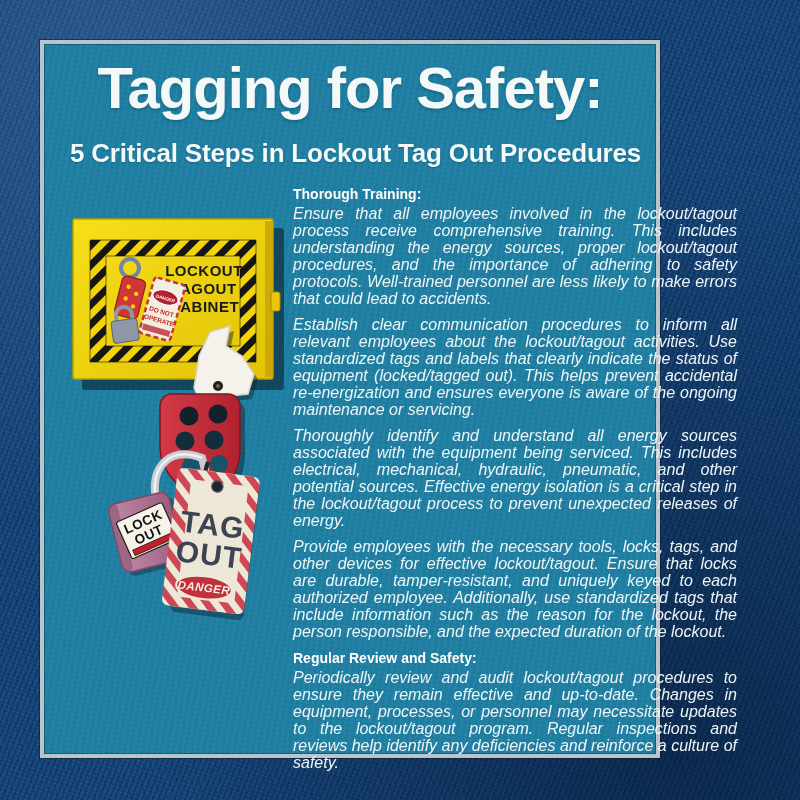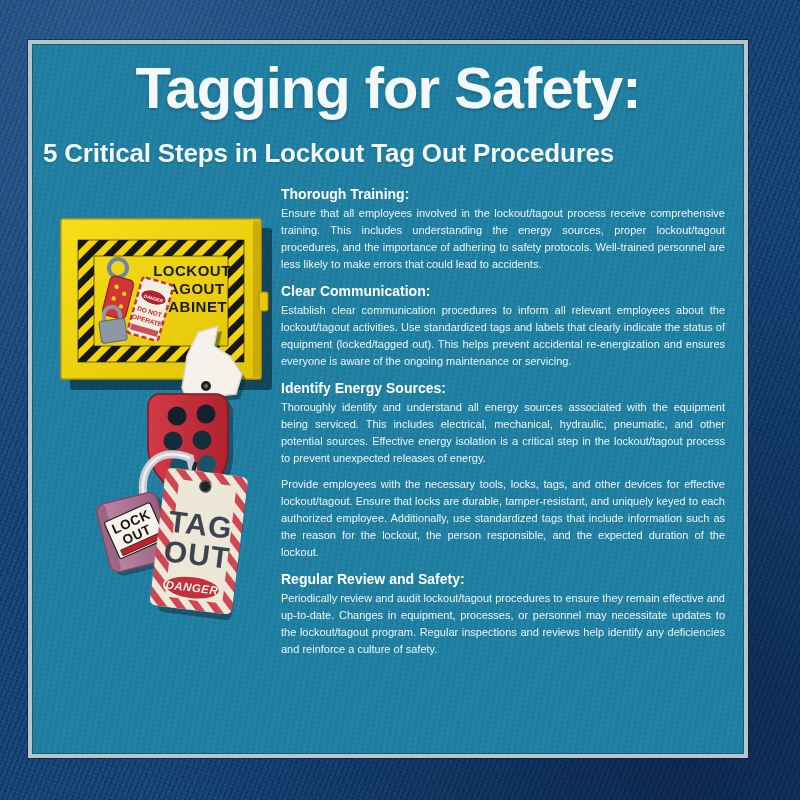--- a/index.html
+++ b/index.html
@@ -9,46 +9,46 @@
     background-color:#16477d;
     background-image:
       radial-gradient(ellipse at 15% 8%, rgba(120,170,220,.22), transparent 45%),
       radial-gradient(ellipse at 85% 95%, rgba(0,10,30,.45), transparent 55%),
       repeating-linear-gradient(112deg, rgba(6,24,52,.28) 0 2px, transparent 2px 5px),
       repeating-linear-gradient(18deg, rgba(150,190,230,.07) 0 1px, transparent 1px 4px),
       repeating-linear-gradient(74deg, rgba(0,0,0,.12) 0 1px, transparent 1px 7px);
     position:relative;
   }
   .panel {
-    position:absolute; left:28px; top:40px; width:720px; height:718px;
+    position:absolute; left:40px; top:40px; width:620px; height:718px;
     border:4px solid #b9c5cb;
     box-shadow:0 0 0 1px rgba(5,20,40,.5), inset 0 0 0 1px rgba(5,25,40,.35);
     background-color:#1e7fa2;
     background-image:
       repeating-linear-gradient(100deg, rgba(255,255,255,.035) 0 2px, transparent 2px 6px),
       repeating-linear-gradient(8deg, rgba(0,30,45,.06) 0 1px, transparent 1px 5px);
   }
   .title {
     position:absolute; top:10px; left:0; width:100%;
     text-align:center; color:#f3f8f8;
     font-size:58px; font-weight:700; letter-spacing:-1px;
     text-shadow:0 2px 3px rgba(0,30,45,.25);
   }
   .subtitle {
     position:absolute; top:94px; left:0; width:100%;
-    text-align:left; color:#f3f8f8;
+    text-align:center; color:#f3f8f8;
     font-size:26px; font-weight:700; letter-spacing:-0.2px;
     text-shadow:0 1px 2px rgba(0,30,45,.25);
     padding-left:11px;
   }
   .photo { position:absolute; left:14px; top:150px; width:244px; height:444px; }
   .steps { position:absolute; left:249px; top:141px; width:444px; color:#eef5f6; }
   .step { margin-bottom:9px; }
   .step h3 { font-size:14px; line-height:18px; font-weight:700; color:#ffffff; margin-bottom:2px; }
-  .step p  { font-size:11px; line-height:17px; text-align:justify; }
+  .step p  { font-size:16px; line-height:17px; text-align:justify;font-style:italic; }
   .logo { position:absolute; left:41px; top:614px; width:230px; height:70px; }
   .nes-wordmark { position:relative; display:inline-block; color:#fdfefe; font-size:46px; font-weight:700; letter-spacing:0; line-height:46px; text-shadow:0 1px 2px rgba(0,25,40,.3); }
   .nes-accent { position:absolute; left:1px; top:8px; width:9px; height:35px; background:#1b3a52; transform:skewX(-17deg); }
   .nes-tagline { font-size:8px; color:#173149; letter-spacing:1px; line-height:8px; position:relative; top:-3px; }
   .nes-tagline .rule { display:inline-block; width:60px; height:1px; background:#1d3d58; vertical-align:middle; margin-left:4px; }
   .contact { position:absolute; left:88px; top:6px; color:#1d2c3d; font-size:18px; font-weight:600; line-height:21px; letter-spacing:.4px; }
   svg text { font-family:"Liberation Sans", sans-serif; }
 </style>
 </head>
 <body>
@@ -171,25 +171,23 @@
       </g>
     </svg>
   </div>
 
   <div class="steps">
     <div class="step">
       <h3>Thorough Training:</h3>
       <p>Ensure that all employees involved in the lockout/tagout process receive comprehensive training. This includes understanding the energy sources, proper lockout/tagout procedures, and the importance of adhering to safety protocols. Well-trained personnel are less likely to make errors that could lead to accidents.</p>
     </div>
     <div class="step">
-      <h3>Clear Communication:</h3>
       <p>Establish clear communication procedures to inform all relevant employees about the lockout/tagout activities. Use standardized tags and labels that clearly indicate the status of equipment (locked/tagged out). This helps prevent accidental re-energization and ensures everyone is aware of the ongoing maintenance or servicing.</p>
     </div>
     <div class="step">
-      <h3>Identify Energy Sources:</h3>
       <p>Thoroughly identify and understand all energy sources associated with the equipment being serviced. This includes electrical, mechanical, hydraulic, pneumatic, and other potential sources. Effective energy isolation is a critical step in the lockout/tagout process to prevent unexpected releases of energy.</p>
     </div>
     <div class="step">
       <p>Provide employees with the necessary tools, locks, tags, and other devices for effective lockout/tagout. Ensure that locks are durable, tamper-resistant, and uniquely keyed to each authorized employee. Additionally, use standardized tags that include information such as the reason for the lockout, the person responsible, and the expected duration of the lockout.</p>
     </div>
     <div class="step">
       <h3>Regular Review and Safety:</h3>
       <p>Periodically review and audit lockout/tagout procedures to ensure they remain effective and up-to-date. Changes in equipment, processes, or personnel may necessitate updates to the lockout/tagout program. Regular inspections and reviews help identify any deficiencies and reinforce a culture of safety.</p>
     </div>
   </div>

